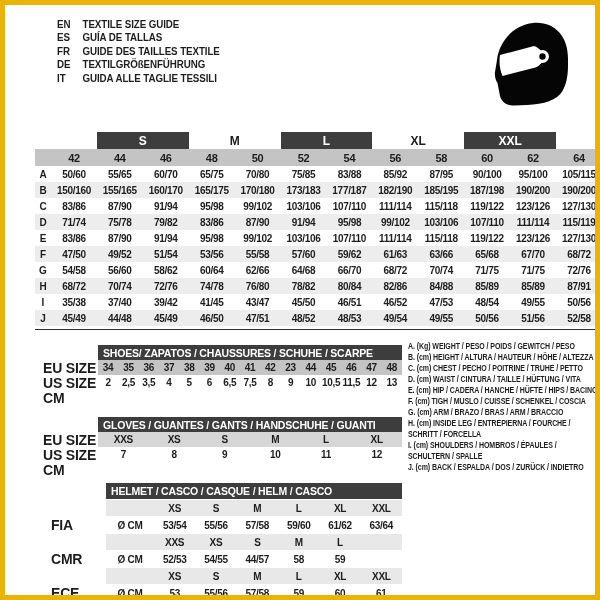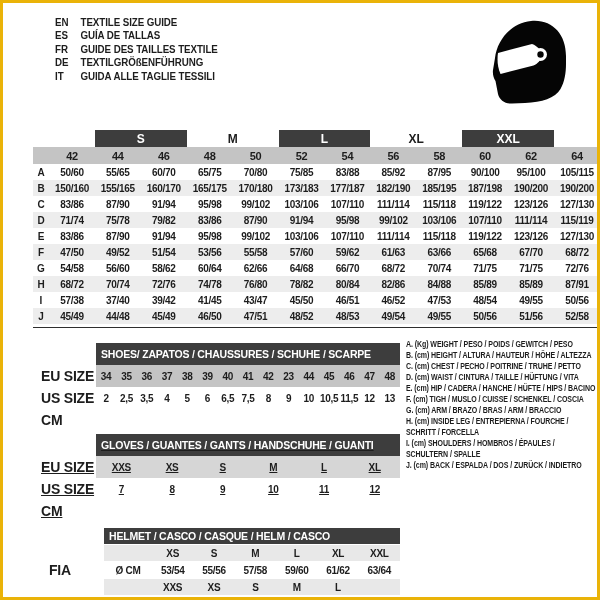--- a/index.html
+++ b/index.html
@@ -1,18 +1,18 @@
 <!DOCTYPE html>
 <html style="--dark-bar: #3d3d3d; --band-gray: #c4c4c4; --band-mid: #d6d6d6; --band-light: #e8e8e8; --row-alt: #ededed;"><head>
 <meta charset="utf-8">
 <style>
   html,body { margin:0; padding:0; background:#fff; }
   .page {
     position:relative; width:600px; height:600px; box-sizing:border-box;
-    background:#fff; border:3px solid #eab308; overflow:hidden;
+    background:#fff; border:5px solid #eab308; overflow:hidden;
     font-family:"Liberation Sans", sans-serif; color:#1d1d1d;
   }
   
   .langs { position:absolute; left:52px; top:13px; width:260px;
            transform:scaleX(0.85); transform-origin:0 0; }
   .lang-row { display:flex; font-size:11.5px; font-weight:700; line-height:13.4px;
               letter-spacing:-0.1px; white-space:nowrap; }
   .lang-code { width:30px; flex:0 0 30px; }
   
   .helmet-logo { position:absolute; left:489px; top:17px; width:75px; height:86px; }
@@ -25,36 +25,36 @@
   tr.band-row td.dark { background:var(--dark-bar); color:#fff; }
   tr.sizes-row td { height:17px; background:var(--band-gray); font-size:11px; }
   tr.data-row td { height:16px; font-size:10px; }
   tr.data-row.alt td { background:var(--row-alt); }
   td.row-label { font-size:10.5px; letter-spacing:0; }
   
   .divider { position:absolute; left:30px; top:324px; width:567px; height:1px;
              background:#2e2e2e; }
   
   .bottom-left { position:absolute; left:30px; top:340px; width:367px; }
-  .brow { display:flex; align-items:stretch; height:22px; }
+  .brow { display:flex; align-items:stretch; height:15px; }
   .block.helmet-t .brow { height:16px; margin-top:1px;margin-left:8px; }
   .brow-label { flex:0 0 63px; font-size:14px; font-weight:700; padding-left:8px;
                 box-sizing:border-box; display:flex; align-items:center;
                 letter-spacing:-0.2px; white-space:nowrap; }
   .brow-content { flex:1 1 auto; display:flex; align-items:center; min-width:0; }
   .titlebar { background:var(--dark-bar); color:#fff; font-size:10.5px;
               font-weight:700; padding-left:5px; letter-spacing:-0.2px;
               white-space:nowrap; overflow:hidden; }
   .band-dark  { background:var(--band-gray); }
   .band-mid   { background:var(--band-mid); }
   .band-light { background:var(--band-light); }
   .bcell { flex:1 1 0; text-align:center; font-size:10px; font-weight:700;
            letter-spacing:-0.3px; white-space:nowrap; overflow:hidden; }
   .helmet-t .bcell.first { flex:0 0 48px; }
-  .block.gloves-t { margin-top:3px;text-decoration:underline; }
+  .block.gloves-t { margin-top:12px; }
   .block.helmet-t { margin-top:6px; }
   
   .legend { position:absolute; left:403px; top:336px; width:250px;
             transform:scaleX(0.78); transform-origin:0 0; }
   .legend-line { font-size:9px; font-weight:700; line-height:11px;
                  letter-spacing:-0.1px; white-space:nowrap; }
 </style>
 </head>
 <body>
 
@@ -247,21 +247,21 @@
           <td>78/82</td>
           <td>80/84</td>
           <td>82/86</td>
           <td>84/88</td>
           <td>85/89</td>
           <td>85/89</td>
           <td>87/91</td>
         </tr>
         <tr class="data-row">
           <td class="row-label">I</td>
-          <td>57/38</td>
+          <td>35/38</td>
           <td>37/40</td>
           <td>39/42</td>
           <td>41/45</td>
           <td>43/47</td>
           <td>45/50</td>
           <td>46/51</td>
           <td>46/52</td>
           <td>47/53</td>
           <td>48/54</td>
           <td>49/55</td>

